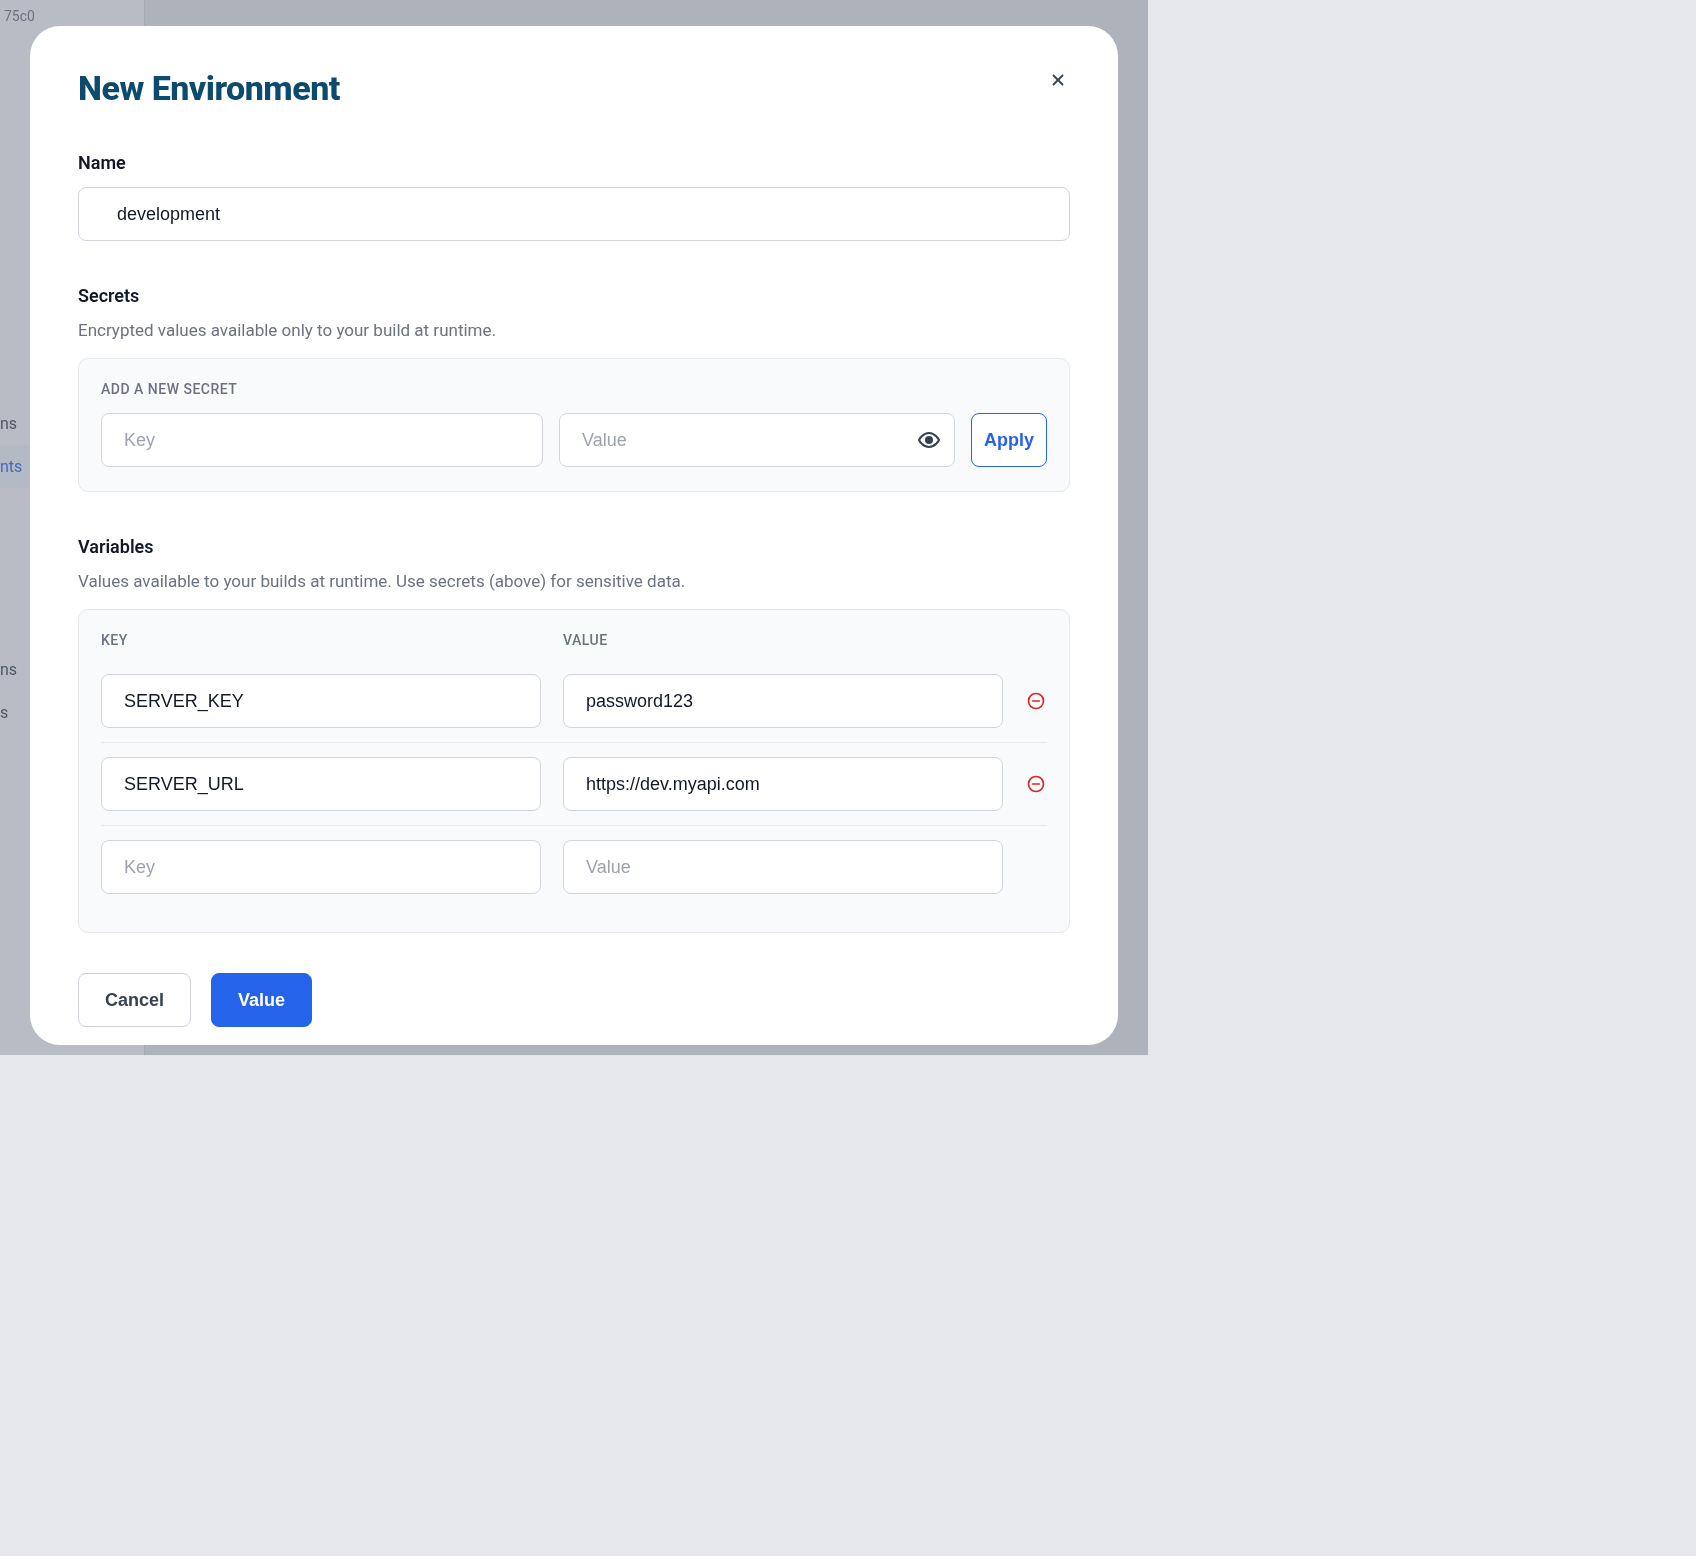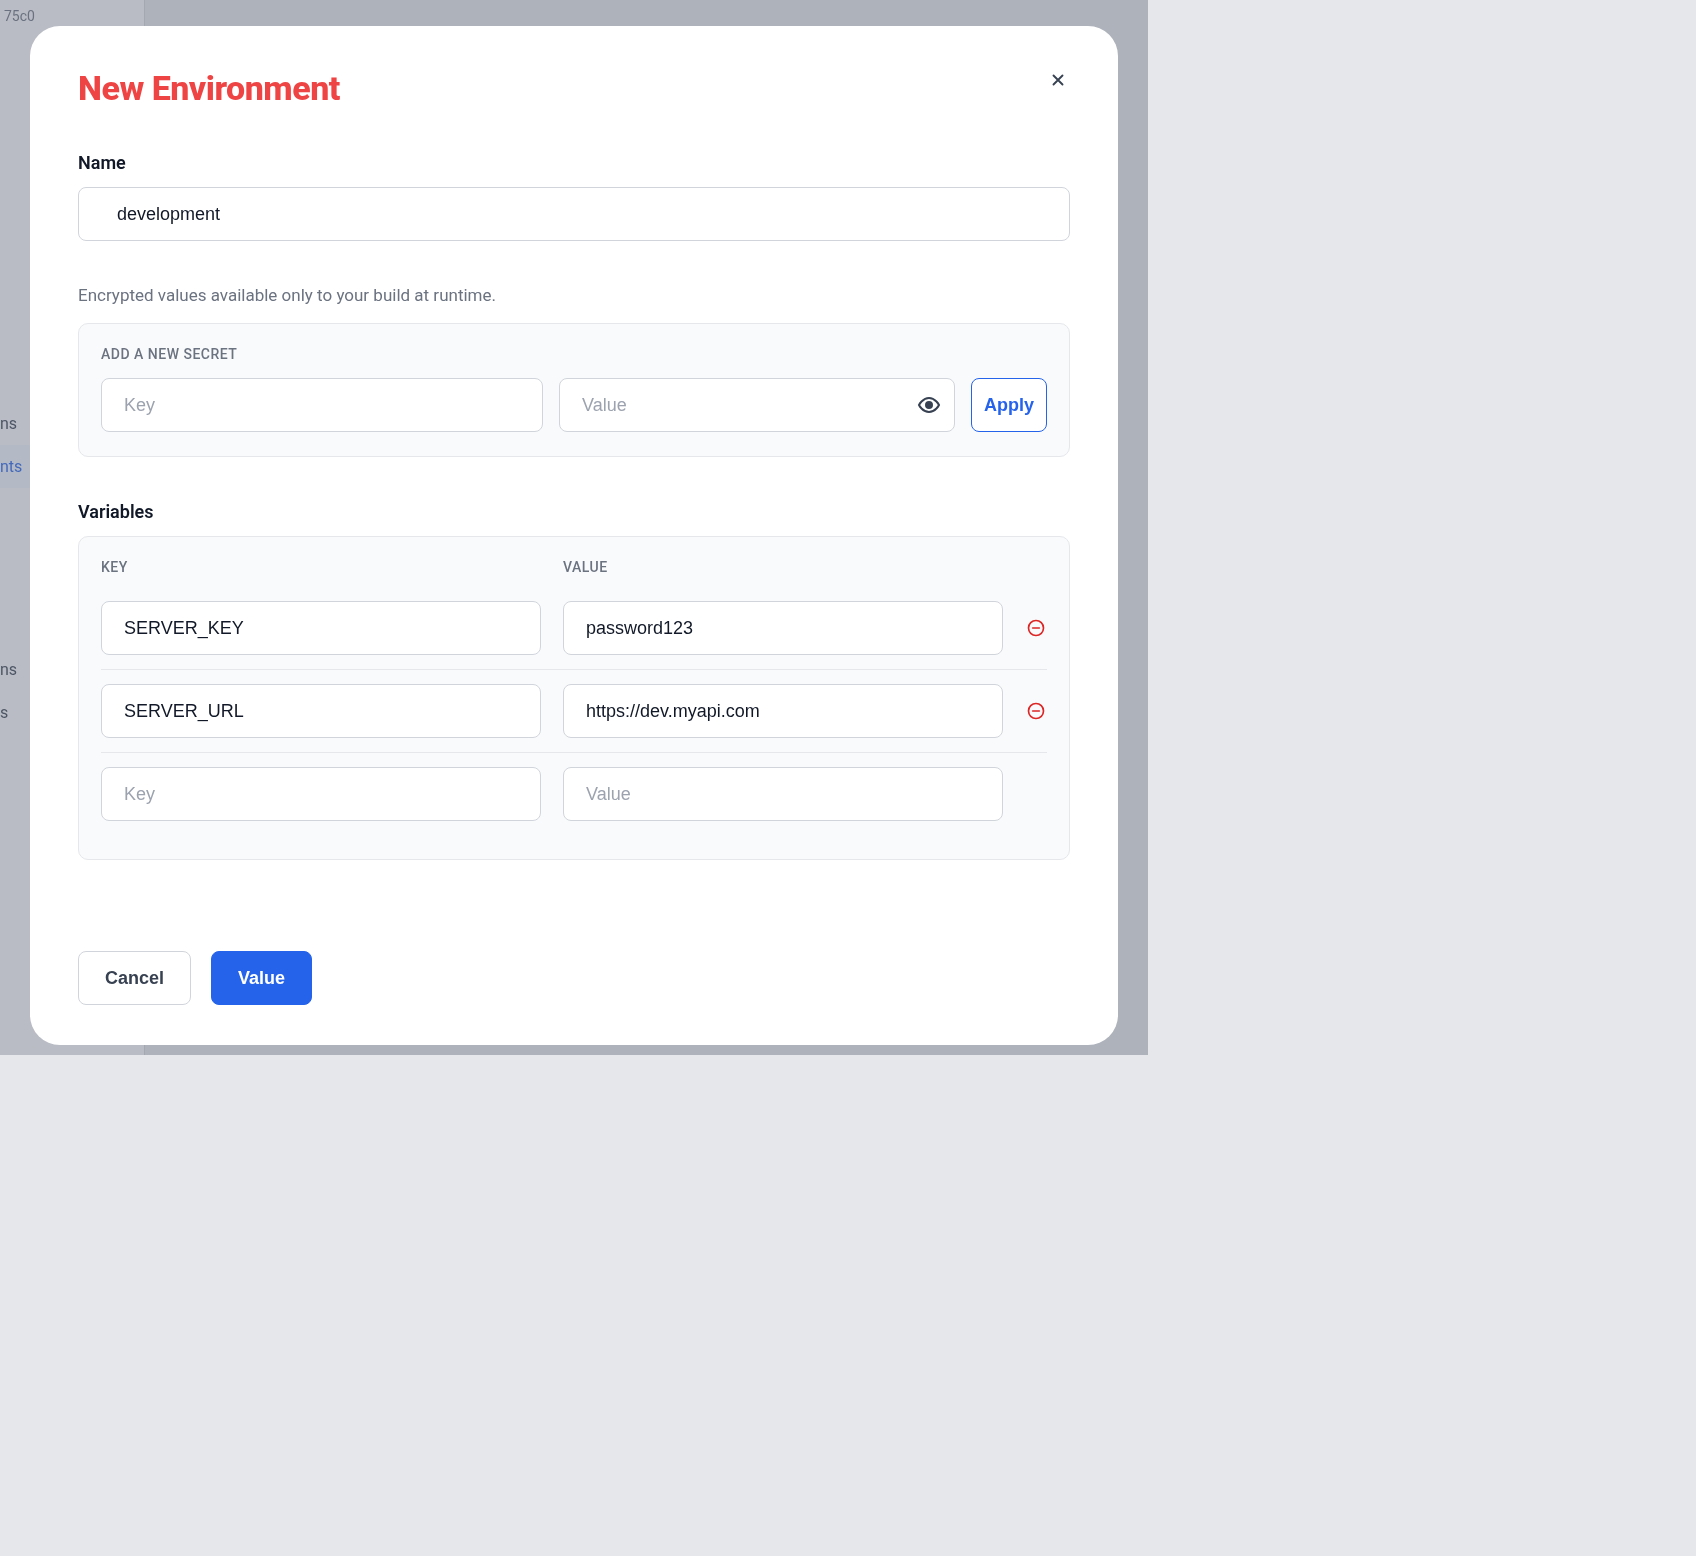--- a/index.html
+++ b/index.html
@@ -56,21 +56,21 @@
       flex-direction: column;
     }
     .modal-header {
       display: flex;
       justify-content: space-between;
       align-items: flex-start;
     }
     .modal-title {
       font-size: 34px;
       font-weight: 800;
-      color: #ef4444;
+      color: #0c4a6e;
       letter-spacing: -0.5px;
     }
     .close-btn {
       cursor: pointer;
       color: #374151;
       width: 24px;
       height: 24px;
       display: flex;
       align-items: center;
       justify-content: center;
@@ -275,20 +275,21 @@
       </svg>
     </div>
   </div>
 
   <div class="sect">
     <div class="label-main">Name</div>
     <input class="input-text" type="text" value="development" style="">
   </div>
 
   <div class="sect">
+    <div class="label-main">Secrets</div>
     <div class="label-sub">Encrypted values available only to your build at runtime.</div>
     <div class="panel">
       <div class="panel-head">ADD A NEW SECRET</div>
       <div class="secret-row">
         <input class="secret-key" type="text" placeholder="Key" style="">
         <div class="secret-value-wrap">
           <input class="secret-value" type="password" placeholder="Value" style="">
           <div class="eye-icon">
             <svg viewBox="0 0 24 24" fill="none" stroke="currentColor" stroke-width="2">
               <path d="M2 12s3.5-7 10-7 10 7 10 7-3.5 7-10 7S2 12 2 12z"></path>
@@ -296,20 +297,21 @@
             </svg>
           </div>
         </div>
         <button class="apply-btn">Apply</button>
       </div>
     </div>
   </div>
 
   <div class="sect">
     <div class="label-main">Variables</div>
+    <div class="label-sub">Values available to your builds at runtime. Use secrets (above) for sensitive data.</div>
     <div class="panel">
       <div class="var-headers">
         <div class="var-header">KEY</div>
         <div class="var-header">VALUE</div>
         <div class="var-header-spacer"></div>
       </div>
 
       <div class="var-row">
         <input class="var-input" type="text" value="SERVER_KEY" style="">
         <input class="var-input" type="text" value="password123" style="">

